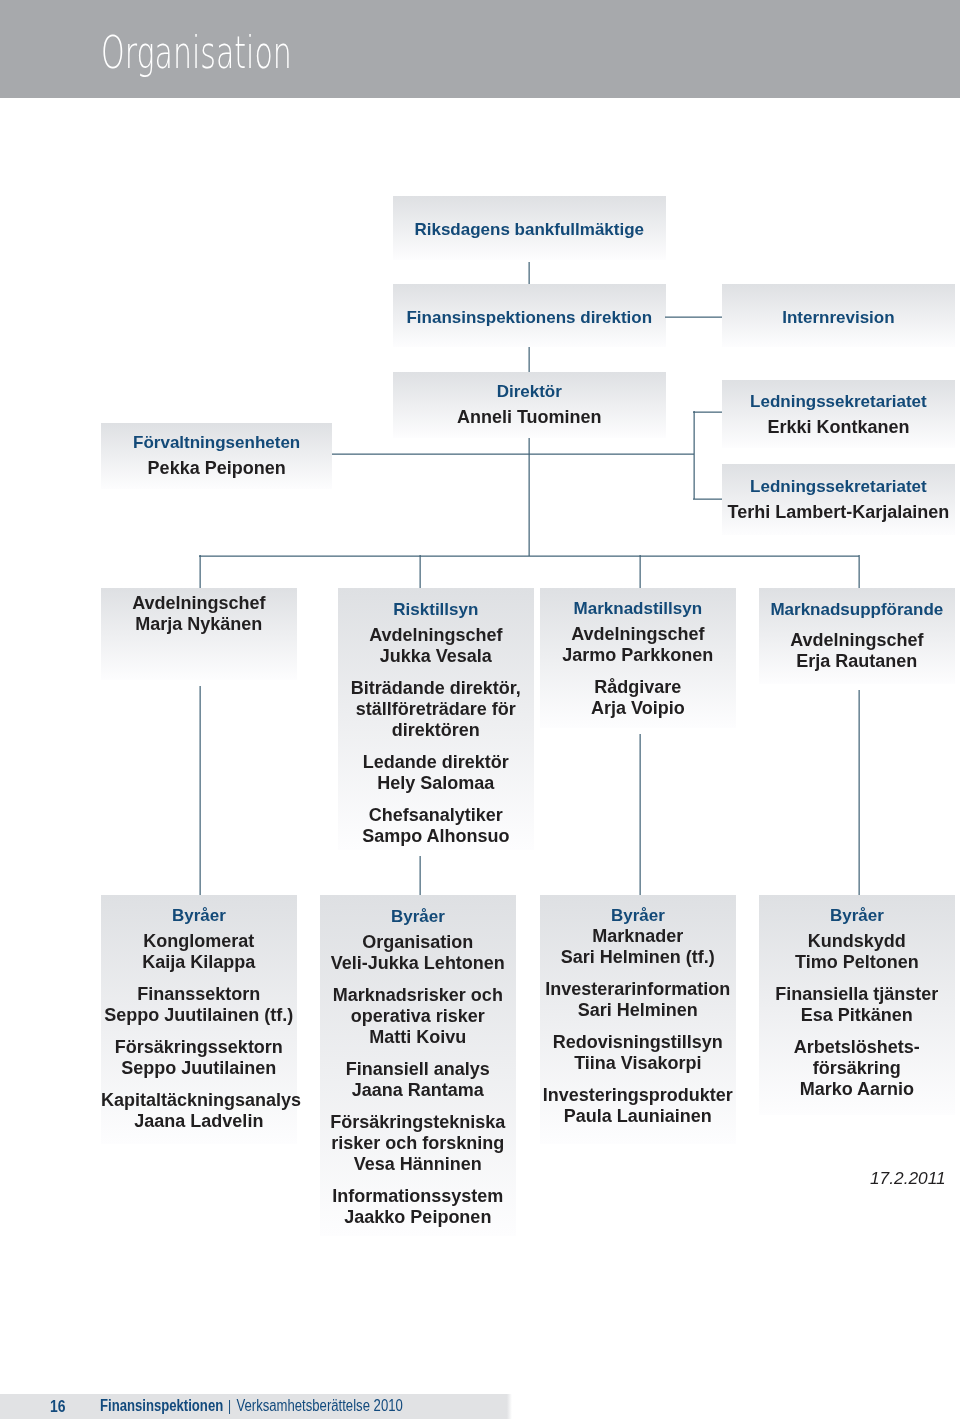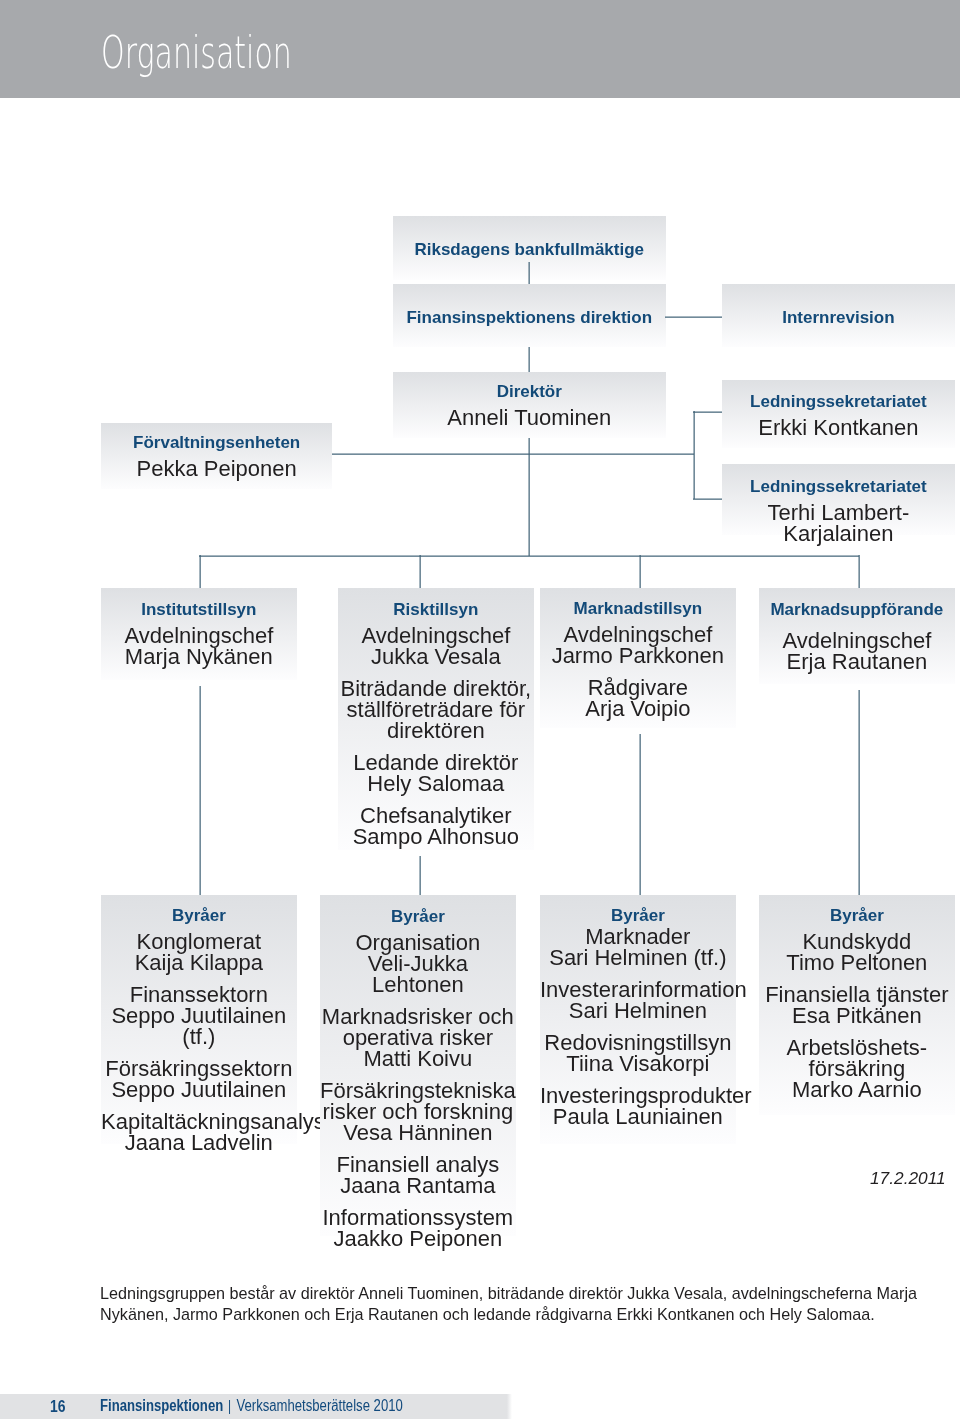--- a/index.html
+++ b/index.html
@@ -13,21 +13,21 @@
   .hdr-title{position:absolute;left:100.5px;top:28px;
              font-family:"DejaVu Sans",sans-serif;font-weight:300;font-size:44px;
              color:#ffffff;white-space:nowrap;line-height:50px;
              transform:scaleX(0.6825) translateZ(0);transform-origin:left top;}
 
   
   .box{position:absolute;box-sizing:border-box;
        background:linear-gradient(to bottom,#dee0e3 0%,#fdfdfe 100%);
        text-align:center;}
   .b-ttl{color:#134a78;font-weight:bold;font-size:17px;line-height:21px;will-change:transform;}
-  .b-sub{color:#211f20;font-weight:normal;font-size:22px;line-height:21px;will-change:transform;}
+  .b-sub{color:#211f20;font-weight:bold;font-size:18px;line-height:21px;will-change:transform;}
 
   
   .ln{position:absolute;}
   .lnv{width:2px;background:linear-gradient(to right,rgba(64,98,118,0.34),rgba(64,98,118,0.88));}
   .lnh{height:2px;background:linear-gradient(to bottom,rgba(64,98,118,0.34),rgba(64,98,118,0.88));}
 
   
   .date{position:absolute;font-style:italic;font-size:17.3px;color:#211f20;white-space:nowrap;will-change:transform;}
   .note{position:absolute;font-size:16.2px;color:#211f20;line-height:21px;will-change:transform;}
   .foot-band{position:absolute;background:linear-gradient(to right,#e1e2e4 0%,#e1e2e4 99.0%,#ffffff 100%);}
@@ -39,21 +39,21 @@
 </style>
 </head>
 <body>
 
 <div class="page">
 
   <div class="hdr-band"></div>
   <div class="hdr-title">Organisation</div>
 
   <div id="chart">
-      <div class="box" style="left:393px;top:216px;width:272.5px;height:64px;">
+      <div class="box" style="left:393px;top:196px;width:272.5px;height:64px;">
         <div class="b-ttl" style="padding-top:22.7px;">Riksdagens bankfullmäktige</div>
       </div>
       <div class="box" style="left:393px;top:284px;width:272.5px;height:63px;">
         <div class="b-ttl" style="padding-top:23px;">Finansinspektionens direktion</div>
       </div>
       <div class="box" style="left:722px;top:284px;width:232.8px;height:63px;">
         <div class="b-ttl" style="padding-top:22.9px;">Internrevision</div>
       </div>
       <div class="box" style="left:393px;top:372px;width:272.5px;height:66px;">
         <div class="b-ttl" style="padding-top:9.4px;">Direktör</div>
@@ -65,21 +65,20 @@
       </div>
       <div class="box" style="left:722px;top:380px;width:232.8px;height:68px;">
         <div class="b-ttl" style="padding-top:10.7px;">Ledningssekretariatet</div>
         <div class="b-sub" style="margin-top:5px;">Erkki Kontkanen</div>
       </div>
       <div class="box" style="left:722px;top:464px;width:232.8px;height:71px;">
         <div class="b-ttl" style="padding-top:12px;">Ledningssekretariatet</div>
         <div class="b-sub" style="margin-top:5px;">Terhi Lambert-Karjalainen</div>
       </div>
       <div class="box" style="left:101px;top:588px;width:195.7px;height:92px;">
-        <div class="b-ttl" style="padding-top:11px;">Institutstillsyn</div>
         <div style="margin-top:5px;">
           <div class="b-sub">Avdelningschef</div>
           <div class="b-sub">Marja Nykänen</div>
         </div>
       </div>
       <div class="box" style="left:338px;top:588px;width:195.7px;height:262px;">
         <div class="b-ttl" style="padding-top:10.8px;">Risktillsyn</div>
         <div style="margin-top:5px;">
           <div class="b-sub">Avdelningschef</div>
           <div class="b-sub">Jukka Vesala</div>
@@ -140,27 +139,27 @@
         <div style="margin-top:5px;">
           <div class="b-sub">Organisation</div>
           <div class="b-sub">Veli-Jukka Lehtonen</div>
         </div>
         <div style="margin-top:11px;">
           <div class="b-sub">Marknadsrisker och</div>
           <div class="b-sub">operativa risker</div>
           <div class="b-sub">Matti Koivu</div>
         </div>
         <div style="margin-top:11px;">
+          <div class="b-sub">Finansiell analys</div>
+          <div class="b-sub">Jaana Rantama</div>
+        </div>
+        <div style="margin-top:11px;">
           <div class="b-sub">Försäkringstekniska</div>
           <div class="b-sub">risker och forskning</div>
           <div class="b-sub">Vesa Hänninen</div>
-        </div>
-        <div style="margin-top:11px;">
-          <div class="b-sub">Finansiell analys</div>
-          <div class="b-sub">Jaana Rantama</div>
         </div>
         <div style="margin-top:11px;">
           <div class="b-sub">Informationssystem</div>
           <div class="b-sub">Jaakko Peiponen</div>
         </div>
       </div>
       <div class="box" style="left:540.1px;top:895px;width:195.7px;height:249px;">
         <div class="b-ttl" style="padding-top:10.4px;">Byråer</div>
         <div style="margin-top:0;">
           <div class="b-sub">Marknader</div>
@@ -210,19 +209,18 @@
       <div class="ln lnv" style="left:418.5px;top:555px;height:33px;"></div>
       <div class="ln lnv" style="left:418.5px;top:856px;height:39px;"></div>
       <div class="ln lnv" style="left:639.3px;top:555px;height:33px;"></div>
       <div class="ln lnv" style="left:639.3px;top:734px;height:161px;"></div>
       <div class="ln lnv" style="left:858.2px;top:555px;height:33px;"></div>
       <div class="ln lnv" style="left:858.2px;top:690px;height:205px;"></div>
     </div>
 
   <div class="date" style="left:870px;top:1168px;">17.2.2011</div>
 
-  <div class="note" style="left:100px;top:1283px;width:822px;">Ledningsgruppen består av direktör Anneli Tuominen, biträdande direktör Jukka Vesala, avdelningscheferna Marja Nykänen, Jarmo Parkkonen och Erja Rautanen och ledande rådgivarna Erkki Kontkanen och Hely Salomaa.</div>
 
   <div class="foot-band" style="left:0;top:1394px;width:512px;height:24.5px;"></div>
   <div class="foot-pg" style="left:50px;top:1396px;">16</div>
   <div class="foot-txt" style="left:99.5px;top:1397px;"><span class="bd">Finansinspektionen</span><span style="letter-spacing:1.5px">&nbsp;</span><span style="font-size:14.5px;">|</span><span style="letter-spacing:2px">&nbsp;</span><span>Verksamhetsberättelse 2010</span></div>
 
 </div>
 
 </body></html>

